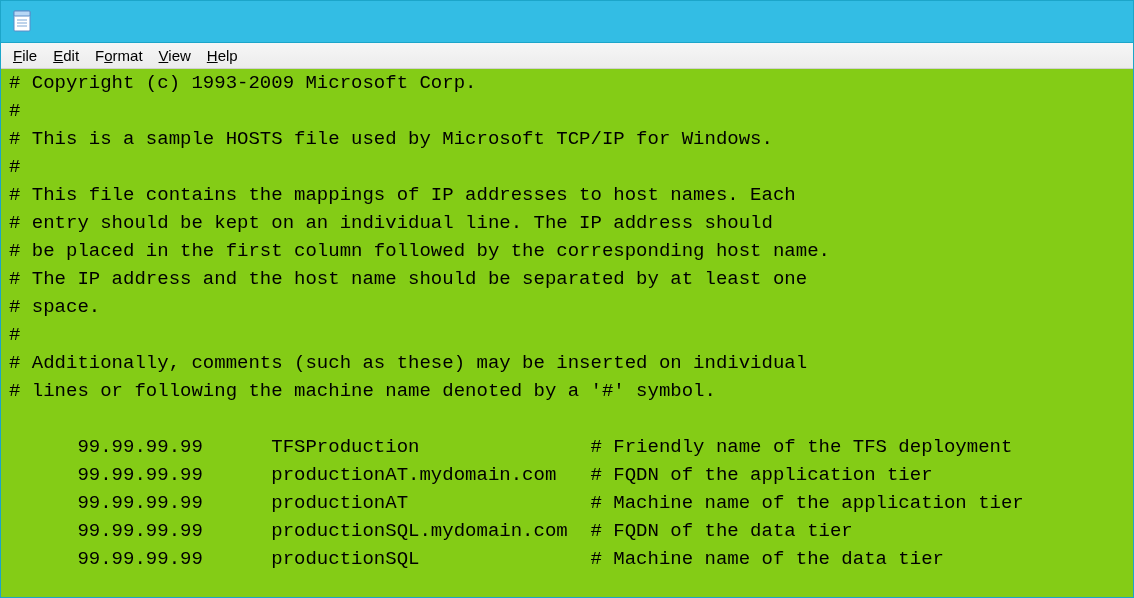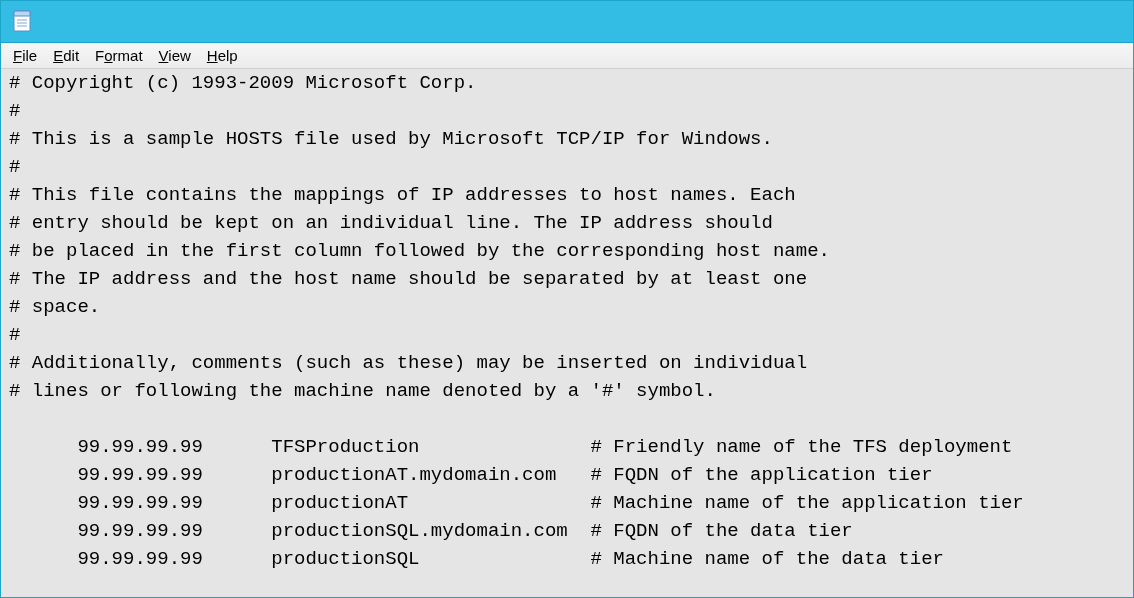--- a/index.html
+++ b/index.html
@@ -50,21 +50,21 @@
   .menu-item {
     padding: 1px 8px;
     color: #000;
     cursor: default;
   }
   .mn {
     text-decoration: underline;
   }
   .editor {
     flex: 1;
-    background: #e5e5e5;
+    background: #84cc16;
     overflow: auto;
     padding: 0 0 0 8px;
     position: relative;
   }
   .editor pre {
     margin: 0;
     font-family: Consolas, "Courier New", monospace;
     font-size: 19px;
     line-height: 28px;
     white-space: pre;

